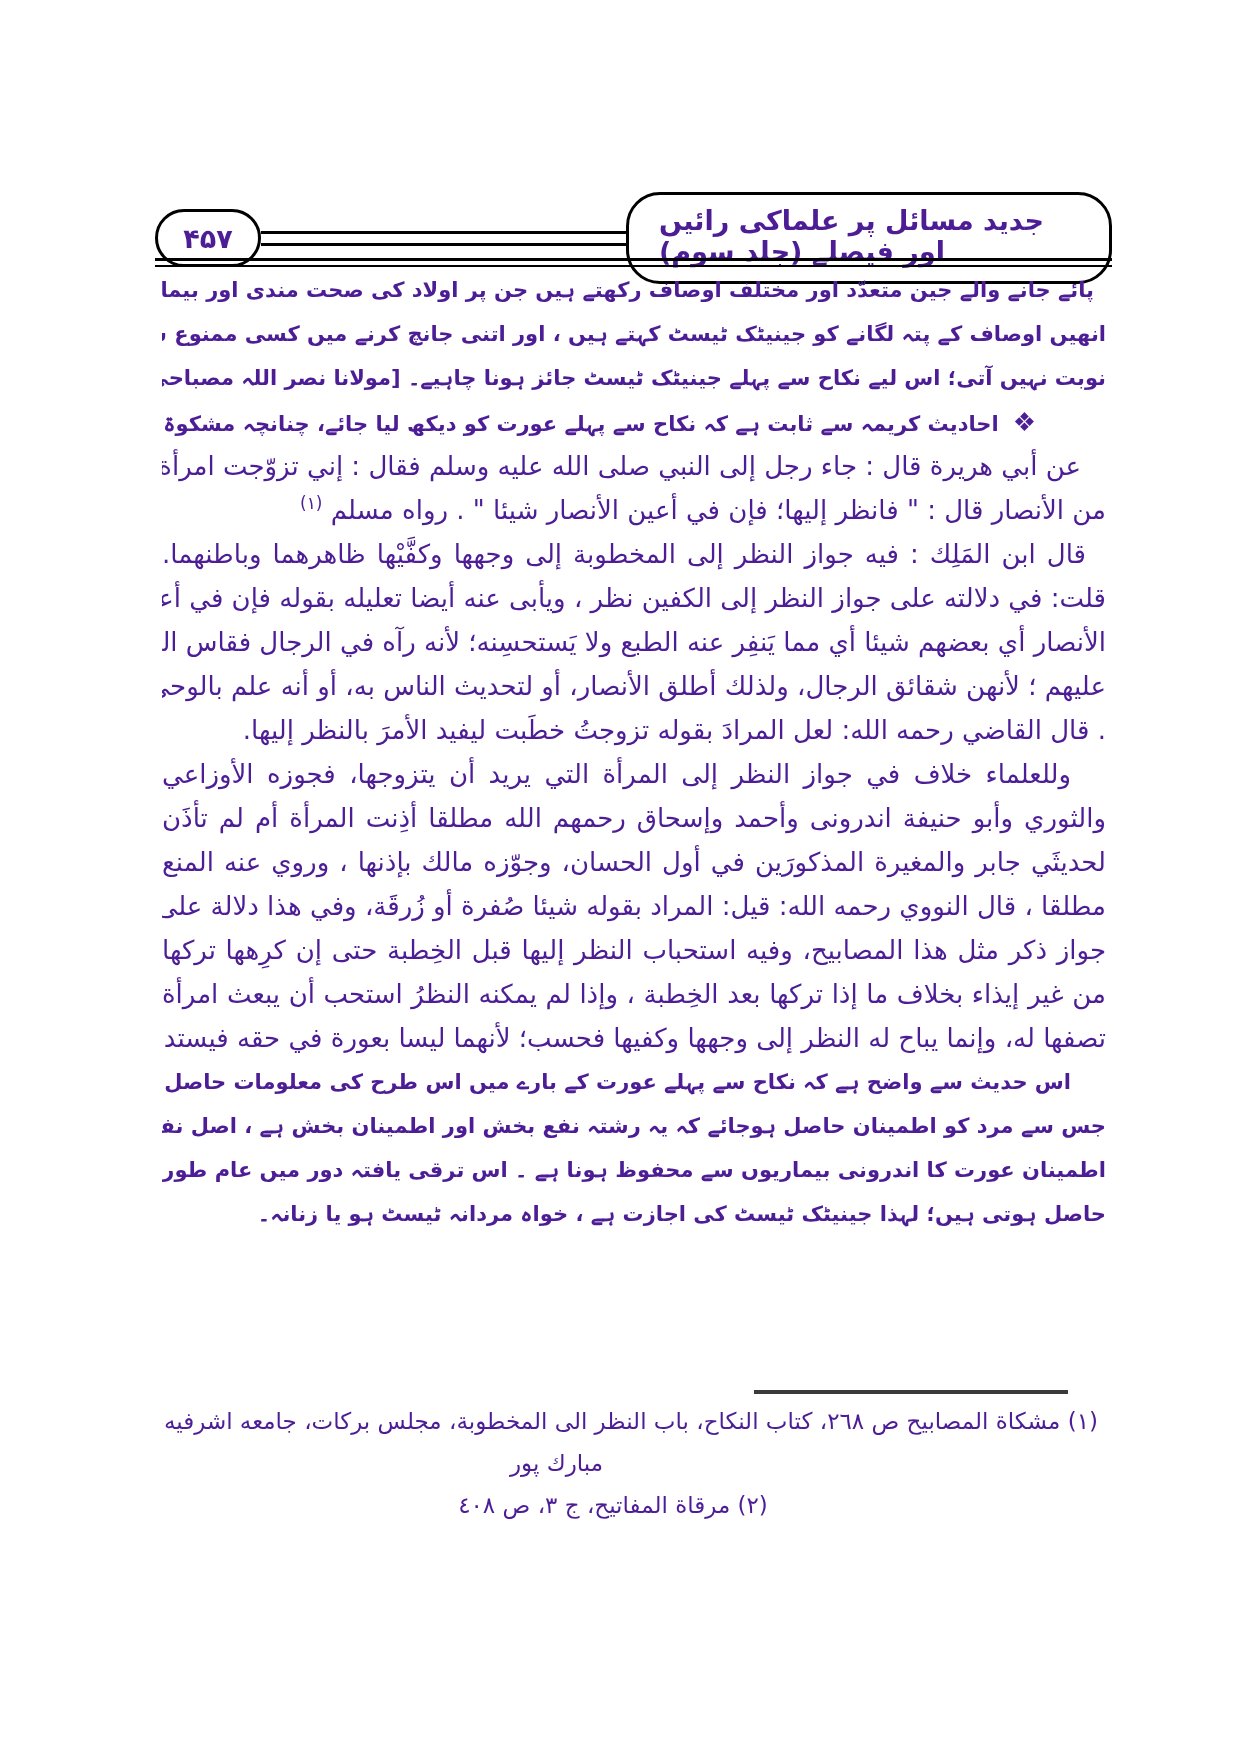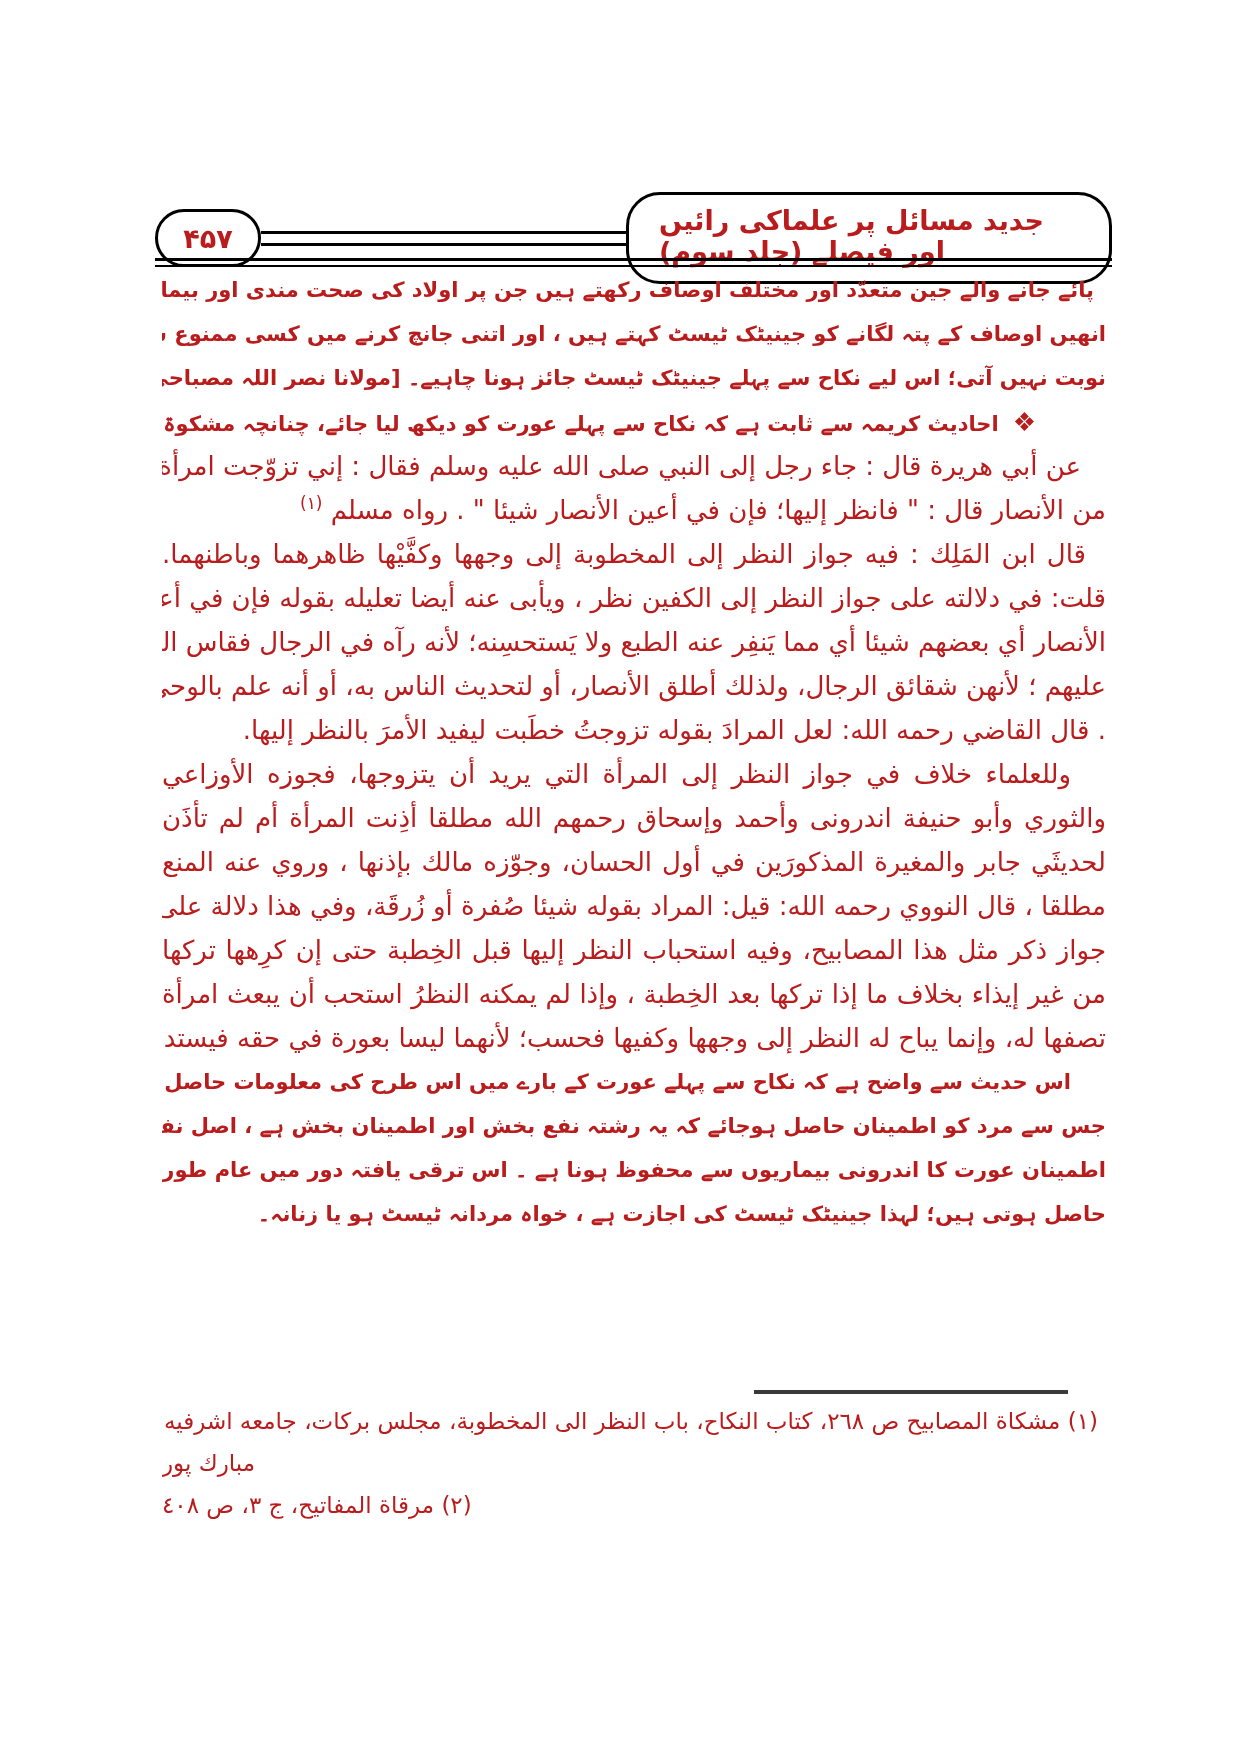--- a/index.html
+++ b/index.html
@@ -1,21 +1,21 @@
 <!DOCTYPE html>
 <html lang="ur"><head>
 <meta charset="utf-8">
 <style>
   html,body{margin:0;padding:0;background:#e8e8e8;}
   .page{
     position:relative;
     width:1240px;height:1754px;
     background:#ffffff;
     font-family:"DejaVu Sans", sans-serif;
-    color:#b91c1c;
+    color:#4c1d95;
     overflow:hidden;
   }
   
   .header{
     position:absolute;top:192px;left:155px;width:957px;
     display:flex;align-items:center;
   }
   .page-num-badge{
     flex:none;
     width:100px;height:52px;
@@ -66,21 +66,21 @@
     background:#3a3a3a;
   }
   .footnotes{
     position:absolute;top:1400px;left:162px;width:944px;
   }
   .fn{
     direction:rtl;
     height:42px;line-height:42px;
     font-size:23px;
     white-space:nowrap;overflow:hidden;
-    text-align:left;
+    text-align:center;
   }
   .fn.just{text-align:justify;text-align-last:justify;}
 </style>
 </head>
 <body>
 
 <div class="page">
 
   <div class="header">
     <div class="page-num-badge">

